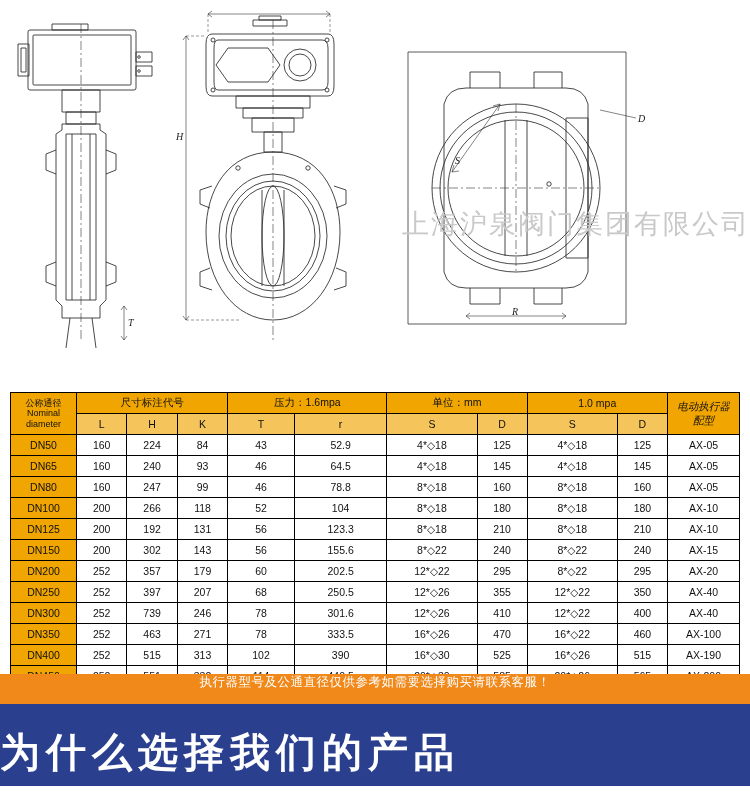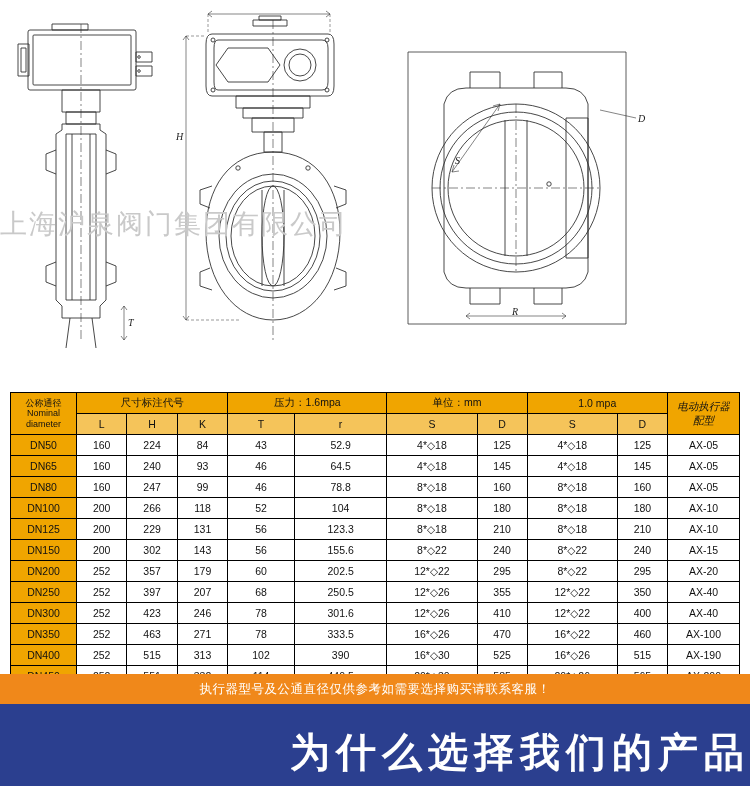--- a/index.html
+++ b/index.html
@@ -19,21 +19,21 @@
   
   .drawings {
     position: absolute;
     left: 0; top: 0;
     width: 750px; height: 380px;
   }
   .watermark {
     position: absolute;
     left: 0; top: 206px;
     width: 750px;
-    text-align: left;
+    text-align: right;
     font-size: 27px;
     letter-spacing: 2px;
     color: #c9c9c9;
     font-family: "DejaVu Sans", sans-serif;
     white-space: nowrap;
     z-index: 5;
     pointer-events: none;
   }
   .dimlabel {
     position: absolute;
@@ -79,42 +79,42 @@
 
   
   .note-bar {
     position: absolute;
     left: 0; top: 674px;
     width: 750px; height: 30px;
     background: #f0881a;
     color: #ffffff;
     font-size: 12.5px;
     display: flex;
-    align-items: center;
+    align-items: flex-start;
     justify-content: center;
     letter-spacing: 0.5px;
     font-family: "DejaVu Sans", sans-serif;
   }
   .note-left-block {
     position: absolute;
     left: 0; top: 674px;
     width: 42px; height: 30px;
     background: #e07a12;
   }
 
   
   .banner {
     position: absolute;
     left: 0; top: 704px;
     width: 750px; height: 96px;
     background: #2b3f8f;
     color: #ffffff;
     display: flex;
     align-items: center;
-    justify-content: flex-end;
+    justify-content: flex-start;
   }
   .banner-text {
     font-size: 40px;
     font-weight: bold;
     letter-spacing: 6px;
     font-family: "DejaVu Sans", sans-serif;
   }
   .banner-bottom {
     position: absolute;
     left: 0; top: 786px;
@@ -347,21 +347,21 @@
             <td class="white-cell">104</td>
             <td class="white-cell">8*◇18</td>
             <td class="white-cell">180</td>
             <td class="white-cell">8*◇18</td>
             <td class="white-cell">180</td>
             <td class="white-cell">AX-10</td>
           </tr>
           <tr>
             <td class="dn-cell">DN125</td>
             <td class="white-cell">200</td>
-            <td class="white-cell">229</td>
+            <td class="white-cell">192</td>
             <td class="white-cell">131</td>
             <td class="white-cell">56</td>
             <td class="white-cell">123.3</td>
             <td class="white-cell">8*◇18</td>
             <td class="white-cell">210</td>
             <td class="white-cell">8*◇18</td>
             <td class="white-cell">210</td>
             <td class="white-cell">AX-10</td>
           </tr>
           <tr>
@@ -399,21 +399,21 @@
             <td class="white-cell">250.5</td>
             <td class="white-cell">12*◇26</td>
             <td class="white-cell">355</td>
             <td class="white-cell">12*◇22</td>
             <td class="white-cell">350</td>
             <td class="white-cell">AX-40</td>
           </tr>
           <tr>
             <td class="dn-cell">DN300</td>
             <td class="white-cell">252</td>
-            <td class="white-cell">423</td>
+            <td class="white-cell">739</td>
             <td class="white-cell">246</td>
             <td class="white-cell">78</td>
             <td class="white-cell">301.6</td>
             <td class="white-cell">12*◇26</td>
             <td class="white-cell">410</td>
             <td class="white-cell">12*◇22</td>
             <td class="white-cell">400</td>
             <td class="white-cell">AX-40</td>
           </tr>
           <tr>

